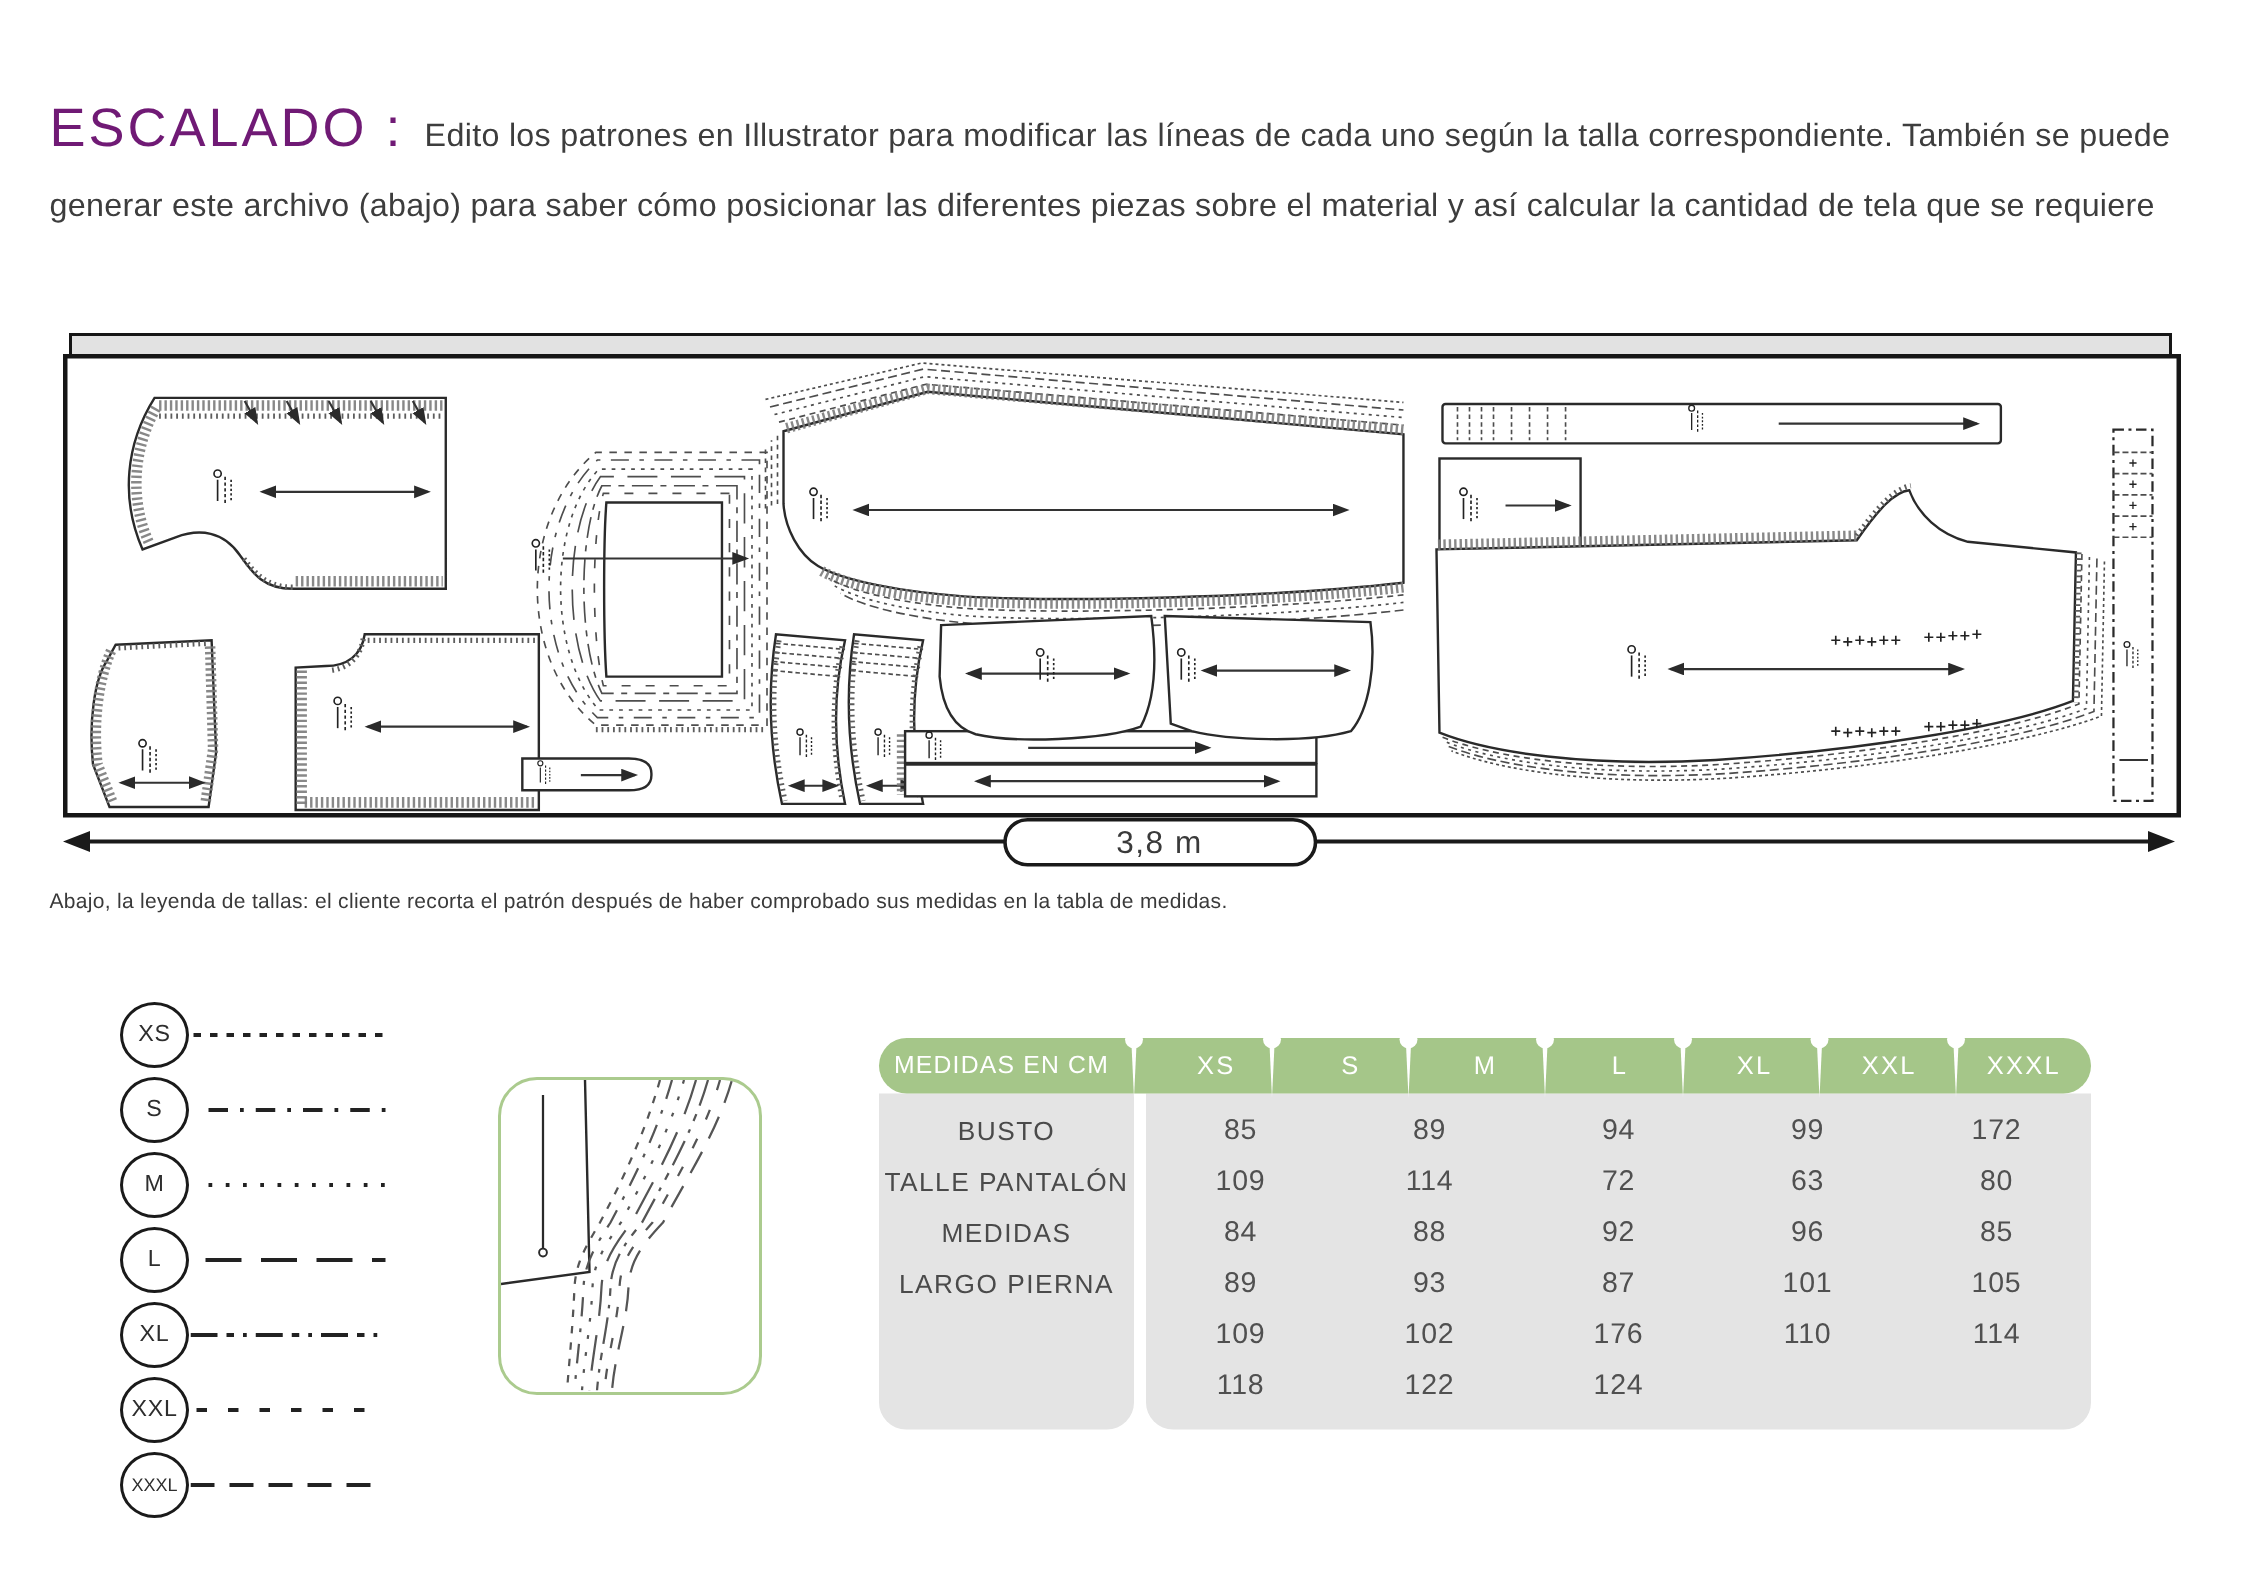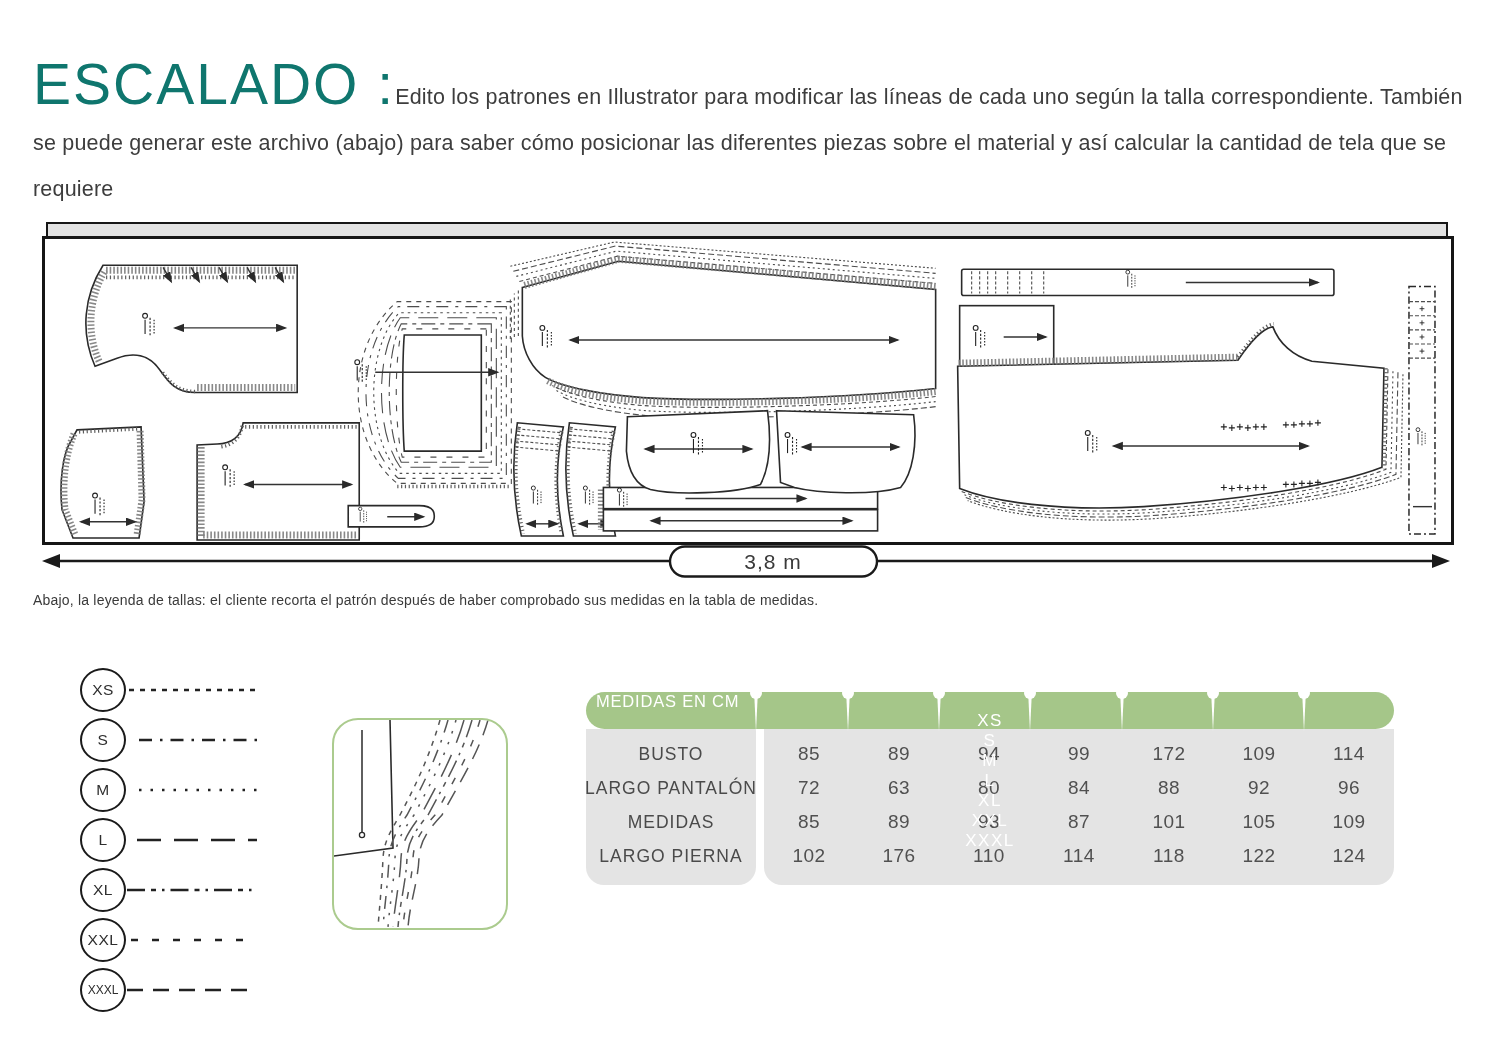--- a/index.html
+++ b/index.html
@@ -1,21 +1,21 @@
 <!DOCTYPE html>
 <html><head>
 <meta charset="utf-8">
 <style>
   html,body{margin:0;padding:0;background:#fff;}
   .page{position:relative;width:1500px;height:1060px;background:#fff;overflow:hidden;
         font-family:"Liberation Sans", sans-serif;color:#3f3f3f;}
 
   
   .intro-block{position:absolute;left:33px;top:62px;width:1438px;line-height:45px;}
-  .page-title{font-size:57px;font-weight:300;letter-spacing:2px;color:#0f766e;}
+  .page-title{font-size:36px;font-weight:300;letter-spacing:2px;color:#701a75;margin-right:14px;}
   .intro-text{font-size:21.5px;font-weight:300;color:#3d3d3d;letter-spacing:.2px;}
 
   
   .marker-band{position:absolute;left:46px;top:222px;width:1398px;height:13px;
                background:#e2e2e2;border:2px solid #161616;}
   .marker-frame{position:absolute;left:42px;top:236px;width:1406px;height:303px;
                 background:#fff;border:3px solid #161616;}
   .marker-frame svg{position:absolute;left:0;top:0;width:100%;height:100%;}
 
   .out{stroke:#2a2a2a;stroke-width:1.6;fill:#fff;}
@@ -46,31 +46,31 @@
   
   .tu-group{position:absolute;left:328px;top:668px;display:flex;align-items:center;}
   .tu-line{width:126px;border-top:2.6px solid #1a1a1a;}
   .green-box{position:absolute;left:332px;top:718px;width:176px;height:212px;box-sizing:border-box;
              border:2.5px solid #abcb8e;border-radius:26px;overflow:hidden;}
   .green-box svg{position:absolute;left:0;top:0;}
 
   
   .mtable{position:absolute;left:586px;top:692px;width:808px;}
   .thead{position:relative;height:37px;background:#a5c689;border-radius:19px;
-         display:flex;color:#fff;flex-direction:column;}
+         display:flex;align-items:center;color:#fff;}
   .th{flex:1;text-align:center;font-size:17px;font-weight:300;letter-spacing:1.5px;}
   .th.lab{flex:none;width:170px;text-align:left;padding-left:10px;font-size:16.5px;letter-spacing:.8px;}
   .pin{position:absolute;top:-6px;width:14px;height:48px;}
   .p0{left:163px}.p1{left:255px}.p2{left:346px}.p3{left:437px}
   .p4{left:529px}.p5{left:620px}.p6{left:711px}
   .tbody{display:flex;margin-top:0;}
   .labcol{width:170px;background:#e4e4e4;border-radius:0 0 18px 18px;
           padding:8px 0 12px 0;flex:none;}
   .datacol{flex:1;margin-left:8px;background:#e4e4e4;border-radius:0 0 18px 18px;
-           padding:8px 0 12px 0;display:grid;grid-template-columns:repeat(7,1fr);}
+           padding:8px 0 12px 0;display:grid;grid-template-columns:repeat(5,1fr);}
   .rlab{height:34px;display:flex;align-items:center;justify-content:center;
         font-size:17.5px;font-weight:300;color:#4a4a4a;letter-spacing:1px;white-space:nowrap;}
   .tcell{height:34px;display:flex;align-items:center;justify-content:center;
          font-size:19px;font-weight:300;color:#505050;letter-spacing:.5px;}
 </style>
 </head>
 <body>
 
 <div class="page">
 
@@ -369,21 +369,21 @@
           <polygon points="5.4,12 8.6,12 7,46" fill="#fff"></polygon>
         </svg>
       <svg class="pin p6" viewBox="0 0 14 48">
           <circle cx="7" cy="7" r="6" fill="#fff"></circle>
           <polygon points="5.4,12 8.6,12 7,46" fill="#fff"></polygon>
         </svg>
     </div>
     <div class="tbody">
       <div class="labcol">
         <div class="rlab">BUSTO</div>
-        <div class="rlab">LARGO PANTALÓN</div>
+        <div class="rlab">TALLE PANTALÓN</div>
         <div class="rlab">MEDIDAS</div>
         <div class="rlab">LARGO PIERNA</div>
       </div>
       <div class="datacol">
         <div class="tcell">85</div>
         <div class="tcell">89</div>
         <div class="tcell">94</div>
         <div class="tcell">99</div>
         <div class="tcell">172</div>
         <div class="tcell">109</div>

